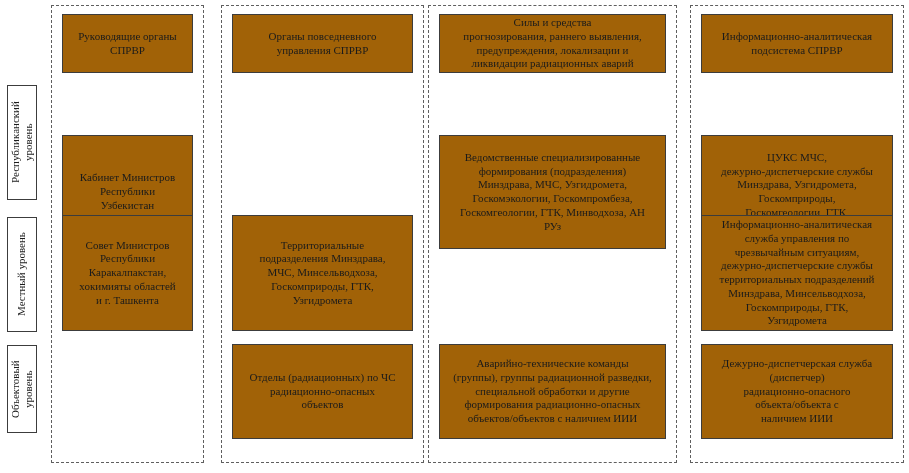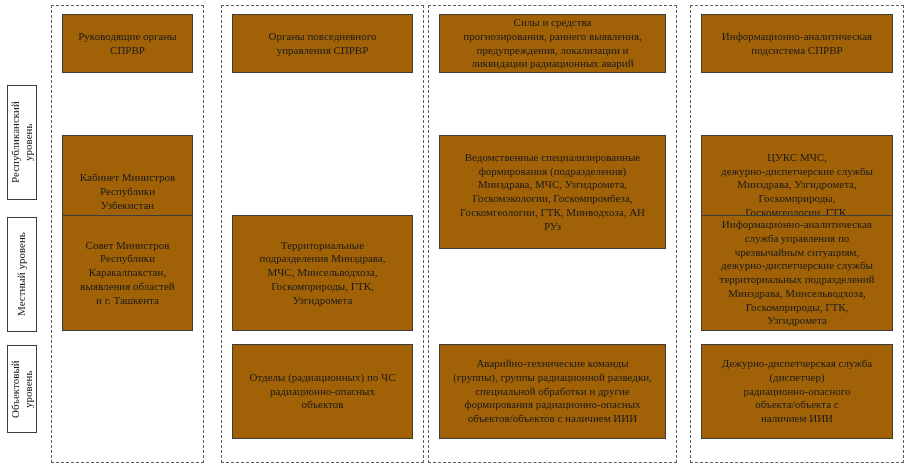--- a/index.html
+++ b/index.html
@@ -90,21 +90,21 @@
 
   <div class="col col-1">
     <div class="obox r0">Руководящие органы
 СПРВР</div>
     <div class="obox r1">Кабинет Министров
 Республики
 Узбекистан</div>
     <div class="obox r2">Совет Министров
 Республики
 Каракалпакстан,
-выявления областей
+хокимияты областей
 и г. Ташкента</div>
   </div>
 
   <div class="col col-2">
     <div class="obox r0">Органы повседневного
 управления СПРВР</div>
     <div class="obox r2">Территориальные
 подразделения Минздрава,
 МЧС, Минсельводхоза,
 Госкомприроды, ГТК,

